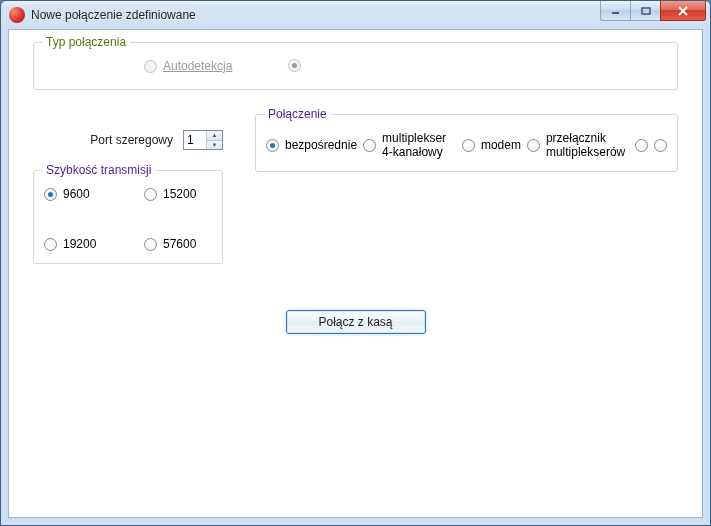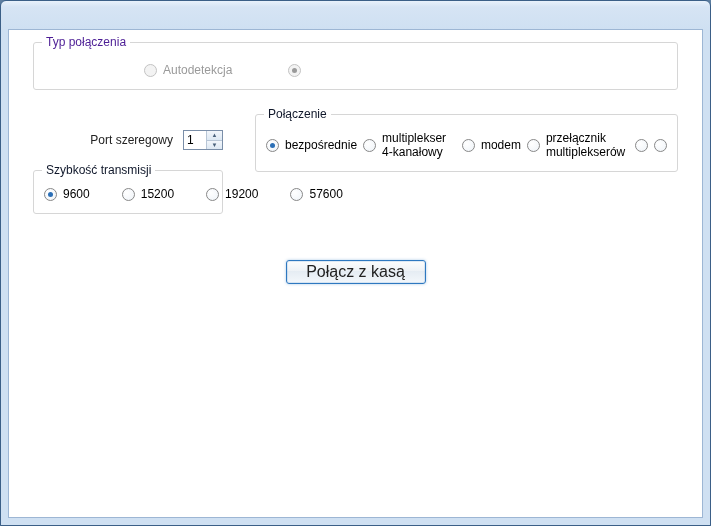--- a/index.html
+++ b/index.html
@@ -88,31 +88,32 @@
     border-radius: 3px;
     position: relative;
     padding: 14px 10px 10px;
   }
   .groupbox > .legend {
     position: absolute;
     top: -8px;
     left: 8px;
     background: #fff;
     padding: 0 4px;
-    color: #0f172a;
+    color: #4c1d95;
   }
   .groupbox.disabled { color: #9a9a9a; }
-  .groupbox.disabled .legend { color: #4c1d95; }
+  .groupbox.disabled .legend { color: #4d7c0f; }
 
   .typ-row {
     display: flex;
     gap: 56px;
     padding-left: 100px;
-    align-items: flex-end;
+    align-items: flex-start;
     height: 22px;
+    text-decoration: underline;
   }
 
   .radio {
     display: inline-flex;
     align-items: center;
     gap: 6px;
     cursor: pointer;
     user-select: none;
     margin: 2px 0;
   }
@@ -181,21 +182,21 @@
     justify-content: center;
     background: linear-gradient(#f2f6fb,#dde8f3);
     font-size: 6px;
     color: #4a617b;
     cursor: pointer;
   }
   .spin-btns div:first-child { border-bottom: 1px solid #b8c6d6; }
 
   .speed-box .speed-grid {
     display: grid;
-    grid-template-columns: 1fr 1fr 1fr 1fr;
+    grid-template-columns: 1fr 1fr;
     row-gap: 6px;
     column-gap: 8px;
     gap: 32px;
   }
 
   .conn-list {
     display: flex;
     flex-direction: row;
     gap: 6px;
   }
@@ -207,27 +208,49 @@
     height: 24px;
     text-align: center;
     line-height: 20px;
     background: linear-gradient(#fdfdfd, #eef2f6 45%, #e5ecf3 46%, #f3f7fb);
     border: 1px solid #2e78c0;
     border-radius: 3px;
     box-shadow: 0 0 0 1px rgba(46,120,192,0.15) inset, 0 0 3px rgba(46,120,192,0.4);
     color: #222;
     cursor: pointer;
     font-family: inherit;
-    font-size: 16px;
+    font-size: 12px;
   }
 </style>
 </head>
 <body>
 
 <div class="window">
+  <div class="titlebar">
+    <div class="title-icon"></div>
+    <div class="title-text">Nowe połączenie zdefiniowane</div>
+    <div class="win-controls">
+      <div class="win-btn min">
+        <svg width="10" height="8" viewBox="0 0 10 8">
+            <line x1="1" y1="6" x2="8" y2="6" stroke-width="2"></line>
+          </svg>
+      </div>
+      <div class="win-btn max">
+        <svg width="10" height="8" viewBox="0 0 10 8">
+            <rect x="1" y="1" width="8" height="6" fill="none" stroke-width="1.5"></rect>
+          </svg>
+      </div>
+      <div class="win-btn close">
+        <svg width="12" height="10" viewBox="0 0 12 10">
+            <line x1="2" y1="1" x2="10" y2="9" stroke-width="2"></line>
+            <line x1="10" y1="1" x2="2" y2="9" stroke-width="2"></line>
+          </svg>
+      </div>
+    </div>
+  </div>
 
   <div class="client">
     <div class="content">
 
       <div class="groupbox disabled">
         <div class="legend">Typ połączenia</div>
         <div class="typ-row">
           <span class="radio disabled">
             <span class="circle"></span>
             <span>Autodetekcja</span>

